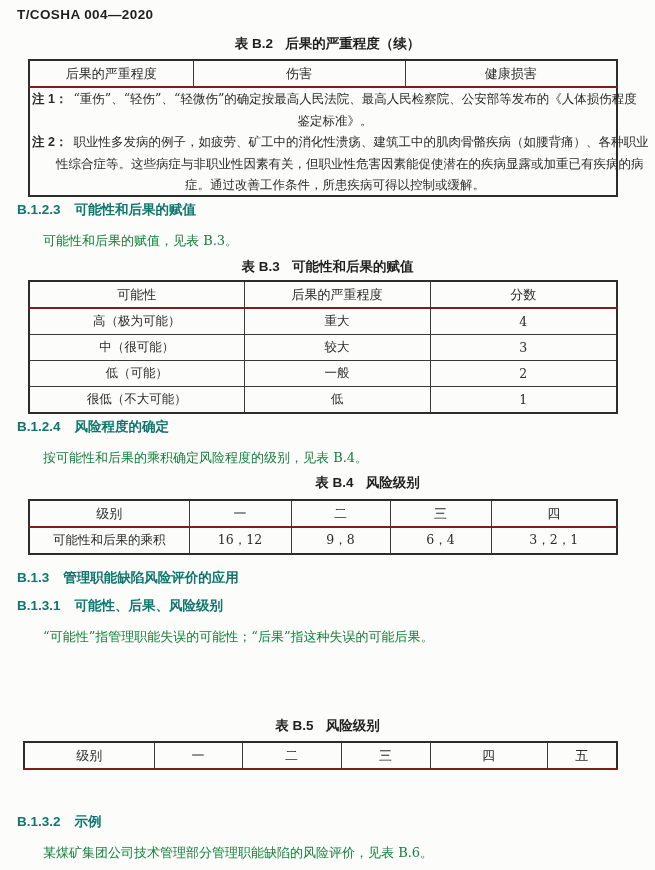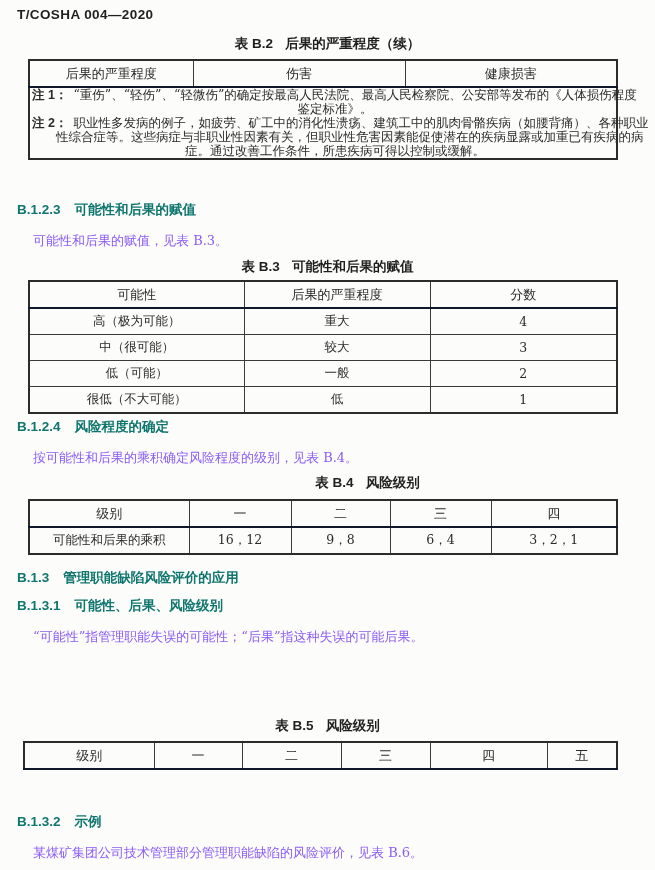--- a/index.html
+++ b/index.html
@@ -26,42 +26,42 @@
   .tbl-caption .cap-title{margin-left:12px;}
   table.std{
     position:absolute;border-collapse:collapse;table-layout:fixed;
     background:#fcfcfa;
   }
   table.std,table.std th,table.std td{border:1px solid #3a3a3a;}
   table.std{border:2px solid #2c2c2c;}
   table.std th{
     font-weight:normal;font-size:13px;text-align:center;
     height:25px;padding:0 2px;color:#2a2a2a;
-    border-bottom:2px solid #0f172a;
+    border-bottom:2px solid #7f1d1d;
   }
   table.std td{
     font-size:12.5px;text-align:center;height:25px;padding:0 2px;color:#2a2a2a;
   }
   td.notes-cell{
     text-align:left;height:auto;
     padding:5px 8px 8px 9px;
-    font-size:12.6px;line-height:14px;color:#2a2a2a;
+    font-size:12.6px;line-height:21px;color:#2a2a2a;
   }
   .note-line{white-space:nowrap;}
   .note-cont{padding-left:24px;}
   .note-label{font-weight:bold;font-family:"Liberation Sans","DejaVu Sans",sans-serif;margin-right:6px;}
   .sec-heading{
     position:absolute;left:17px;
     font-family:"Liberation Sans","DejaVu Sans",sans-serif;
     font-weight:bold;font-size:13.5px;color:#0f766e;white-space:nowrap;
   }
   .sec-heading .sec-title{margin-left:14px;}
   .para{
-    position:absolute;left:7px;width:600px;
-    font-size:13px;line-height:21.5px;color:#8b5cf6;white-space:nowrap;
+    position:absolute;left:17px;width:600px;
+    font-size:13px;line-height:21.5px;color:#15803d;white-space:nowrap;
   }
   .indent{text-indent:26px;}
 </style>
 </head>
 <body>
 
 <div class="page">
 
   <div class="doc-header">T/COSHA 004—2020</div>
 

